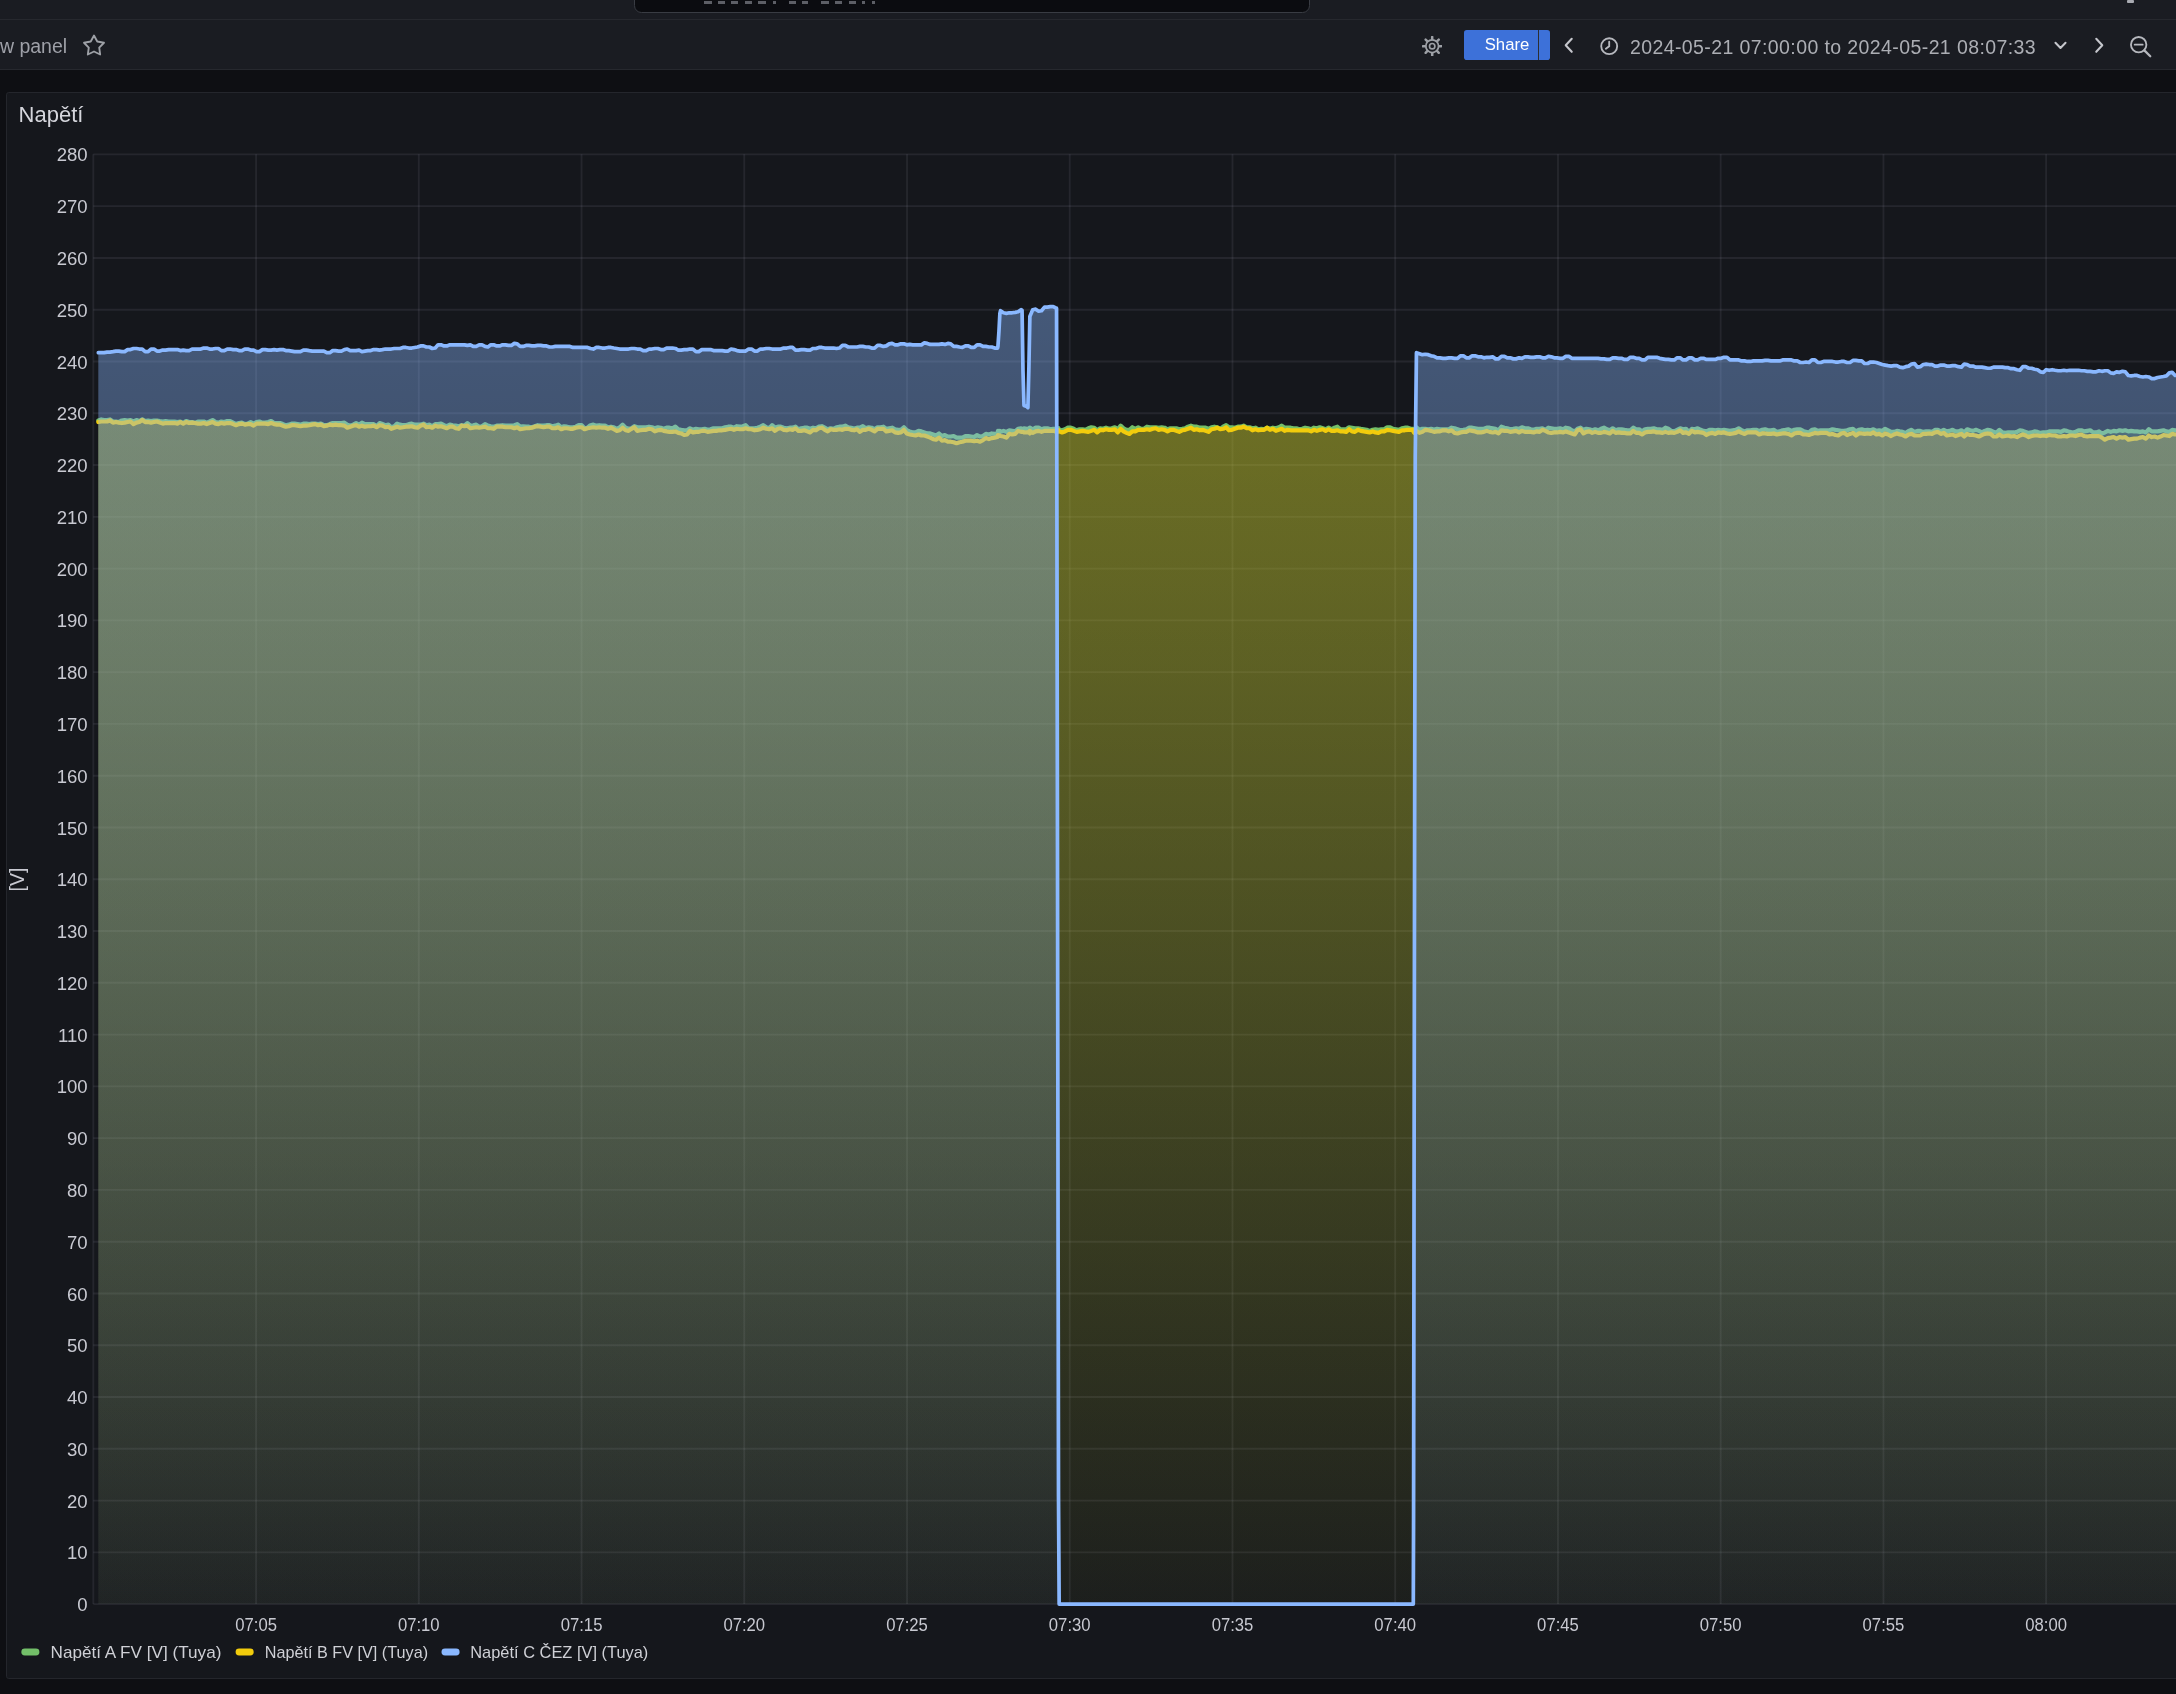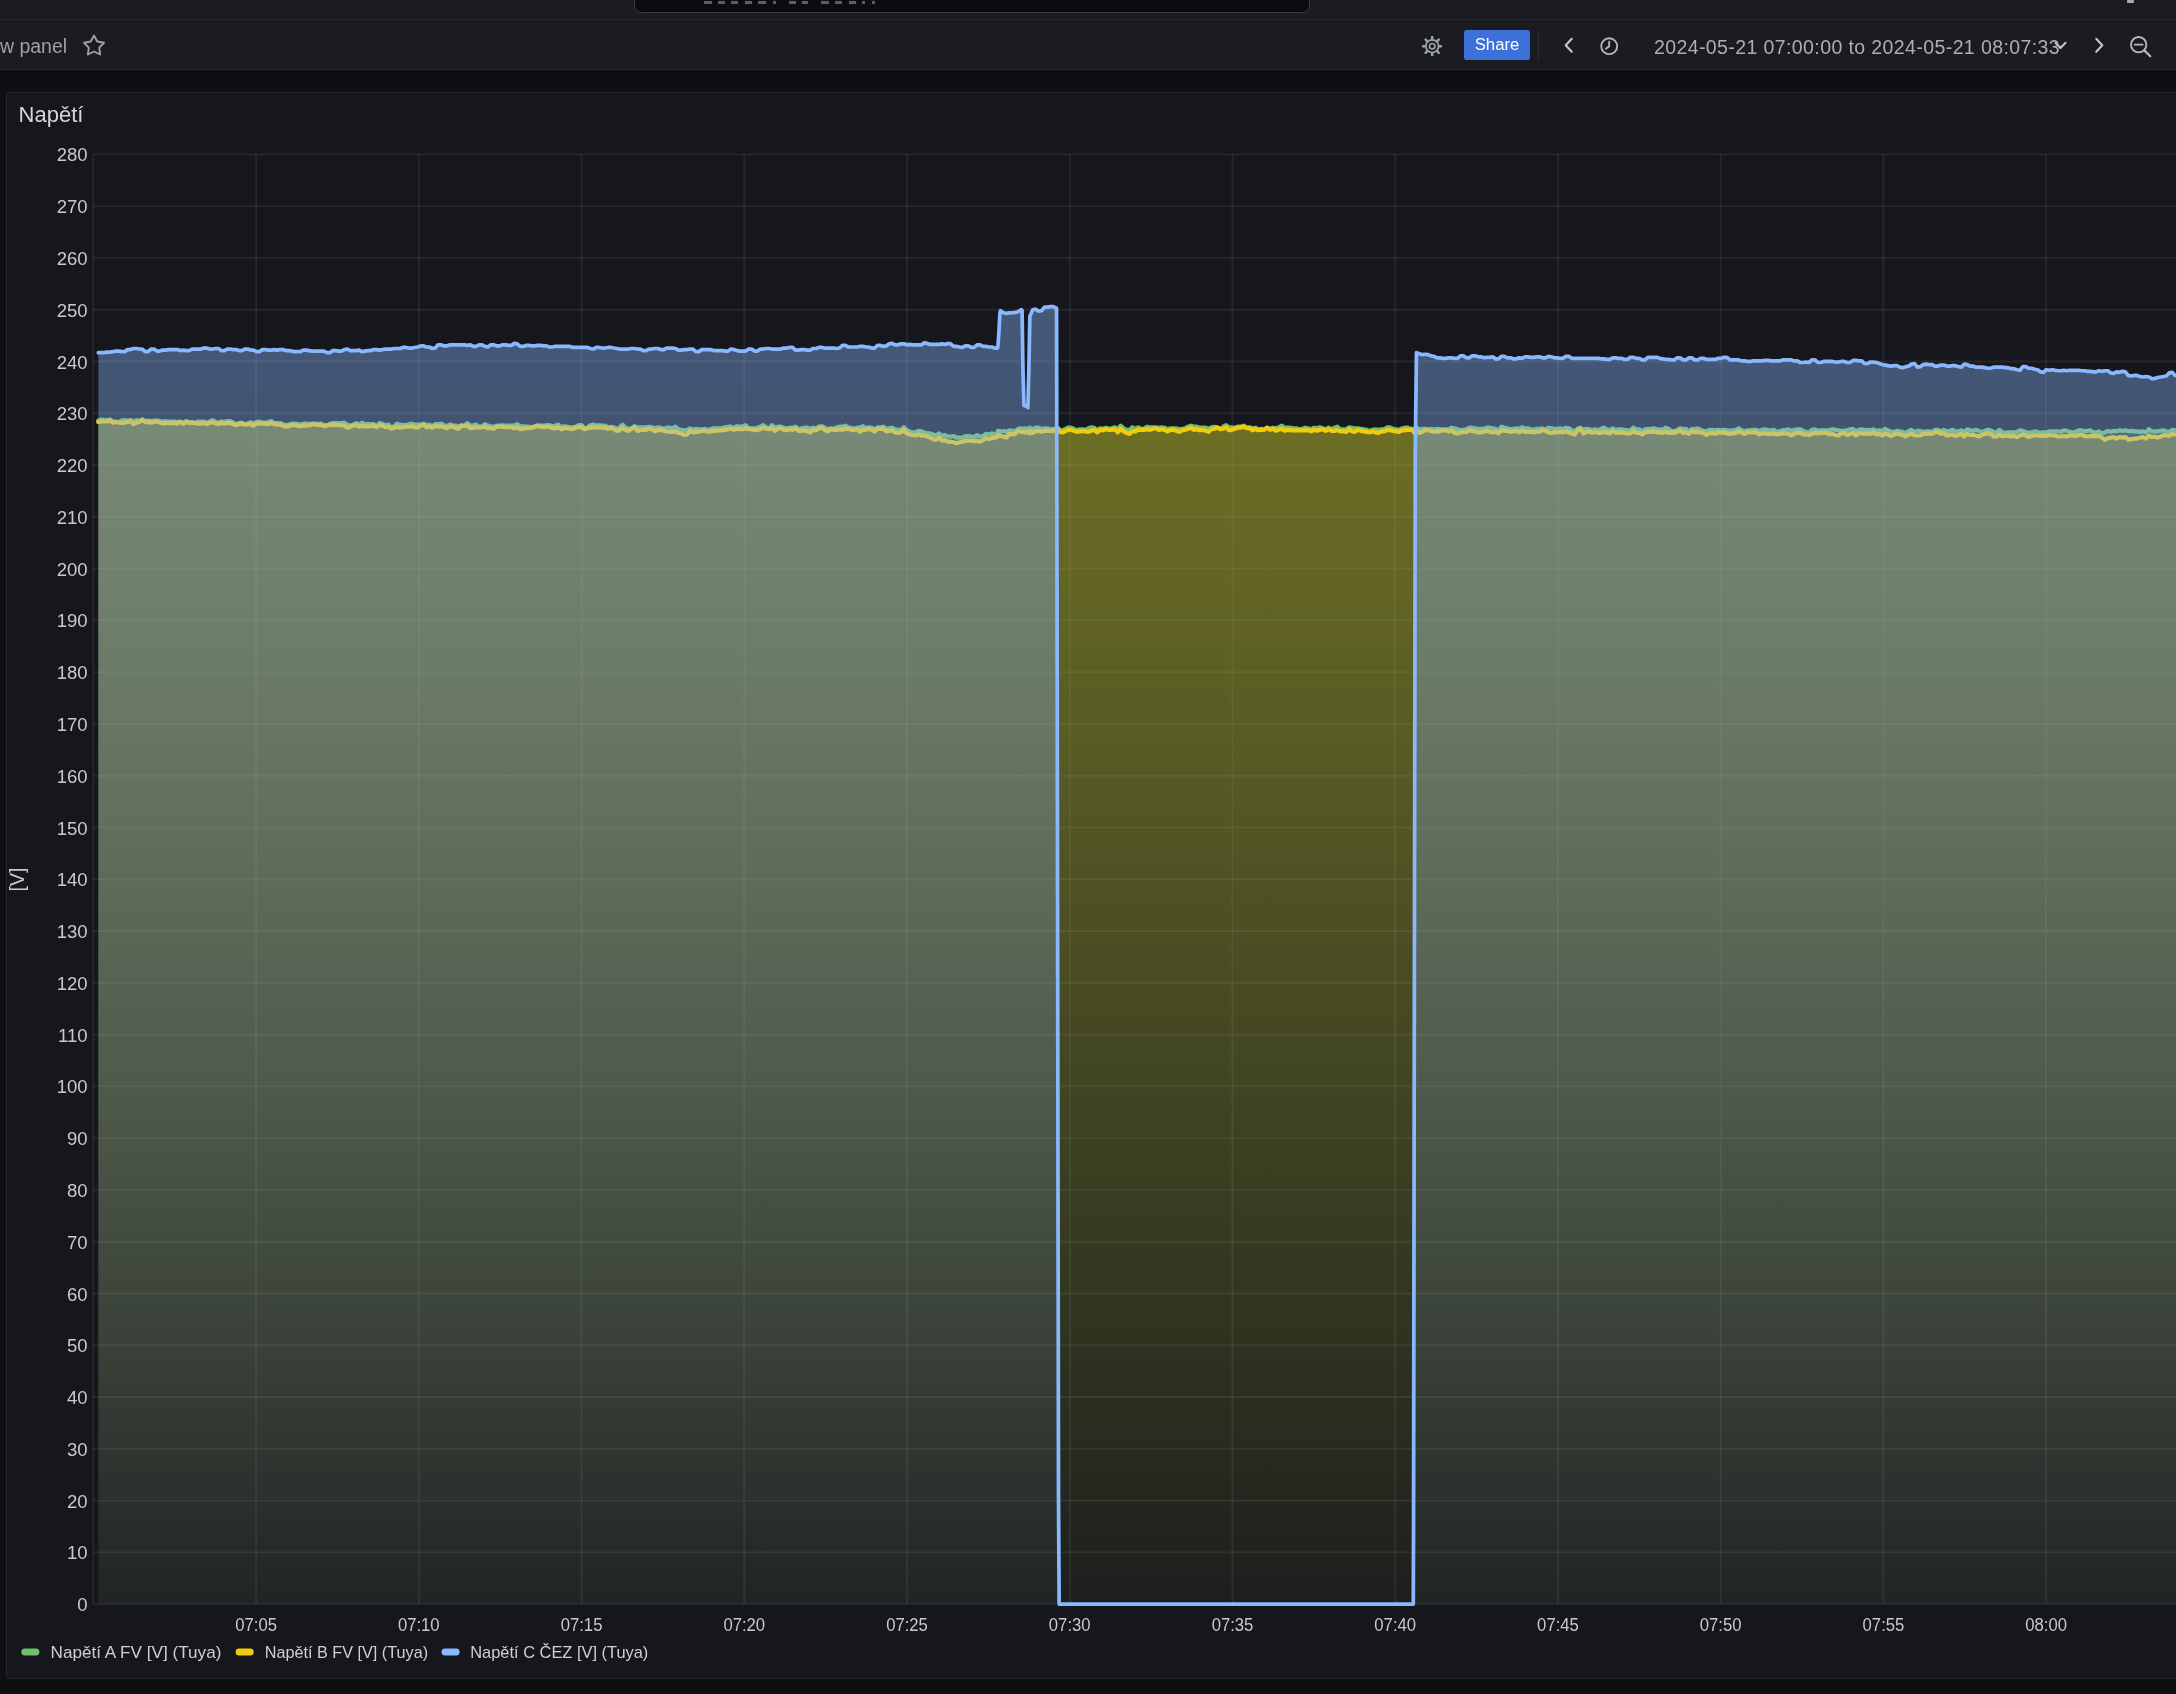--- a/index.html
+++ b/index.html
@@ -1,21 +1,21 @@
 <!DOCTYPE html>
 <html style="font-size:15px"><head><meta charset="utf-8"><style>
 * { margin:0; padding:0; box-sizing:border-box; }
 html,body { width:2176px; height:1695px; background:#0e0f13; font-family:"Liberation Sans", sans-serif; overflow:hidden; }
 .hdr { position:absolute; left:0; top:0; width:2176px; height:70px; background:#1a1c22; border-bottom:0.9px solid #26282e; }
 .topline { position:absolute; left:0; top:18.6px; width:2176px; height:0.9px; background:#26282e; }
 .sbox { position:absolute; left:634px; top:-20.4px; width:676px; height:33px; background:#0b0c10; border:1.4px solid #393c43; border-radius:7.4px; }
 .wpanel { position:absolute; left:-25px; top:35px; font-size:19.5px; color:#9ea0a8; white-space:nowrap; }
-.share { position:absolute; left:1464px; top:30px; width:66px; height:30px; background:#3d71d9; border-radius:2.8px; color:#ffffff; font-size:16.7px; font-weight:500; text-align:center; line-height:30px; }
+.share { position:absolute; left:1464px; top:30px; width:86px; height:30px; background:#3d71d9; border-radius:2.8px; color:#ffffff; font-size:16.7px; font-weight:500; text-align:center; line-height:30px; }
 .vdiv { position:absolute; left:1538px; top:30px; width:0.9px; height:30px; background:#2c2e33; }
-.timetxt { position:absolute; left:1630px; top:36px; font-size:19.5px; letter-spacing:0.4px; color:#acaeb4; white-space:nowrap;margin-left:24px; }
+.timetxt { position:absolute; left:1630px; top:36px; font-size:19.5px; letter-spacing:0.4px; color:#acaeb4; white-space:nowrap; }
 .dot { position:absolute; left:2127px; top:0; width:6.5px; height:2.8px; background:#a9abb2; border-radius:0.9px; }
 .panel { position:absolute; left:5.6px; top:92px; width:2176px; height:1587px; background:#15171c; border:0.9px solid #24262c; border-radius:2.8px; }
 .ptitle { position:absolute; left:18.6px; top:102px; font-size:22px; font-weight:500; color:#d5d6dc; }
 </style></head>
 <body>
 <div class="hdr"></div>
 <div class="topline"></div>
 <div class="sbox">
     <div style="position:absolute;left:69px;top:20.4px;width:8.3px;height:2.8px;background:#5d5f66"></div>
     <div style="position:absolute;left:83px;top:20.4px;width:6.5px;height:2.8px;background:#5d5f66"></div>

